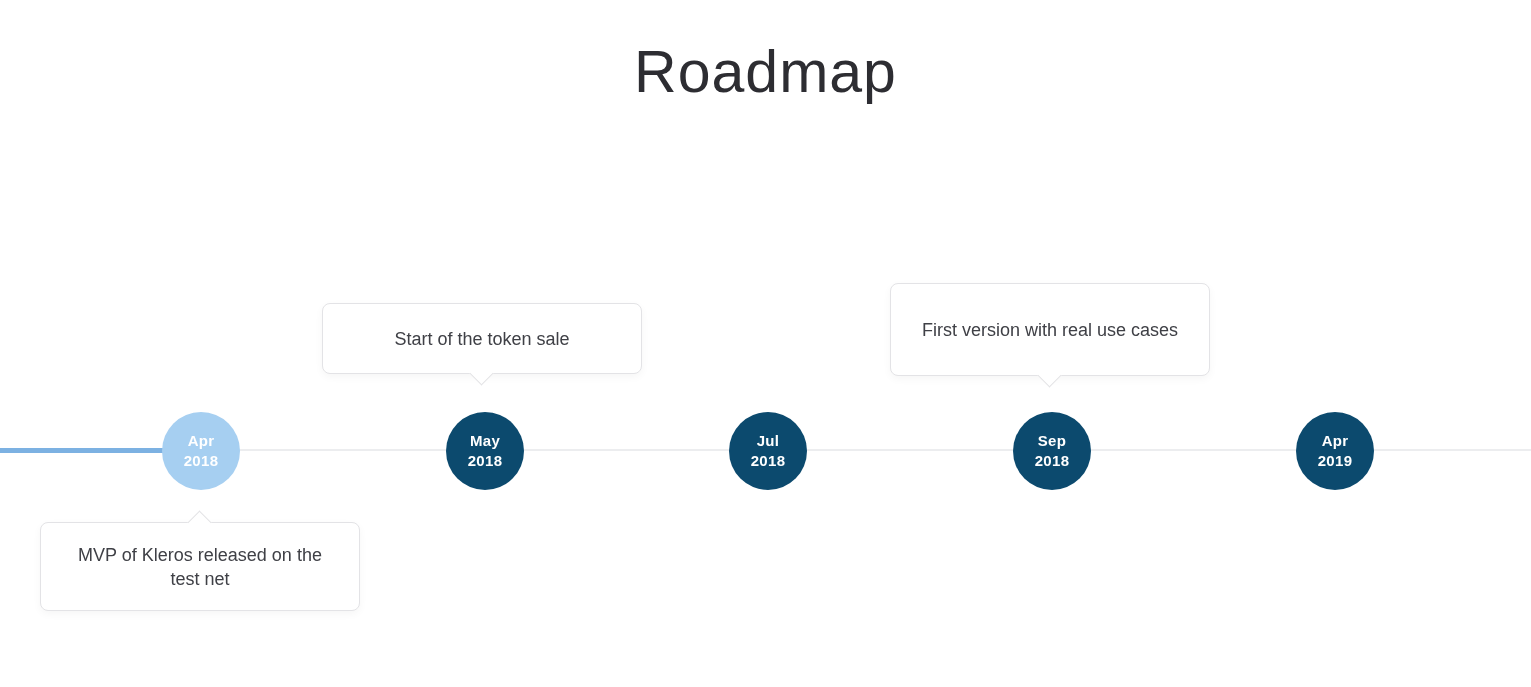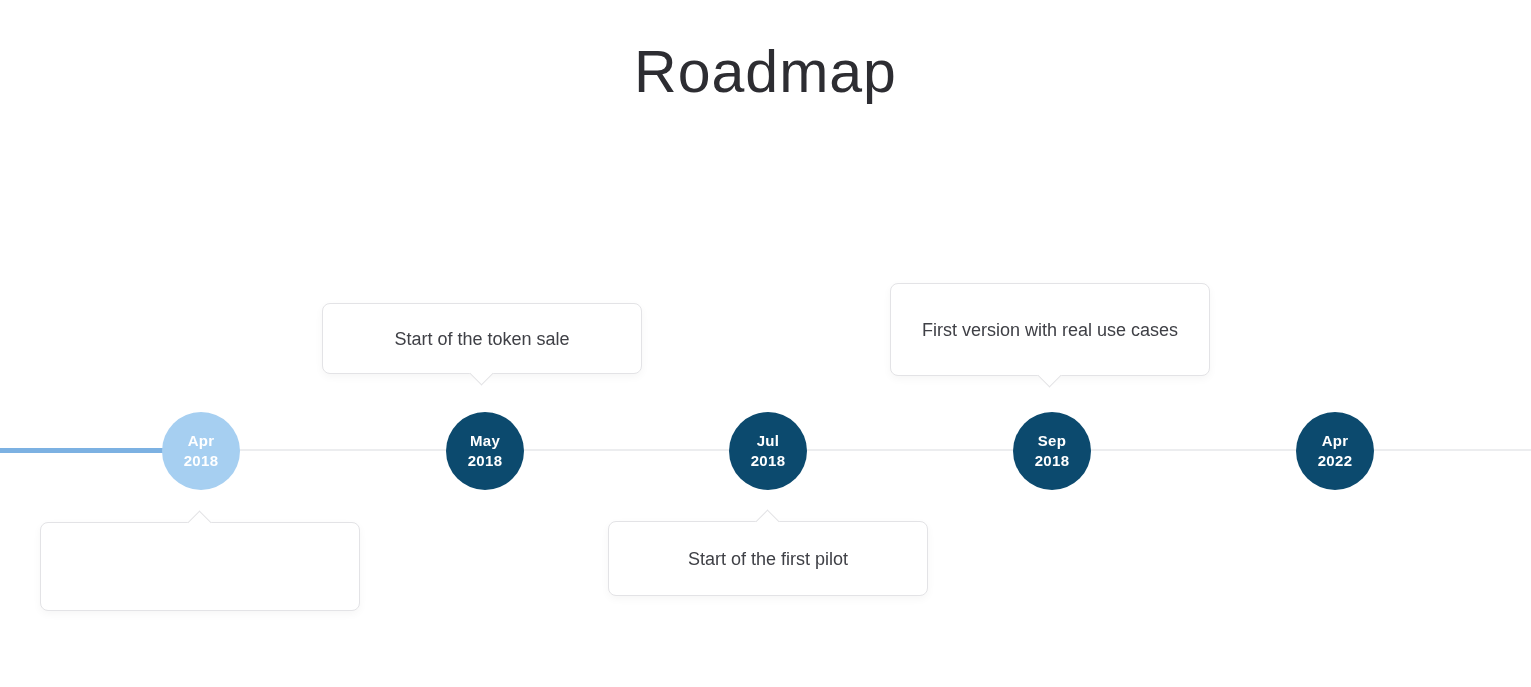--- a/index.html
+++ b/index.html
@@ -112,26 +112,23 @@
     <span>2018</span>
   </div>
 
   <div class="node navy node-oct2018">
     <span>Sep</span>
     <span>2018</span>
   </div>
 
   <div class="node navy node-apr2019">
     <span>Apr</span>
-    <span>2022</span>
+    <span>2019</span>
   </div>
 
   <div class="callout below callout-mvp">
+    <span>MVP of Kleros released on the test net</span>
     <div class="tail"></div>
   </div>
 
-  <div class="callout below callout-first-pilot">
-    <span>Start of the first pilot</span>
-    <div class="tail"></div>
-  </div>
 
 
 </div>
 
 </body></html>

